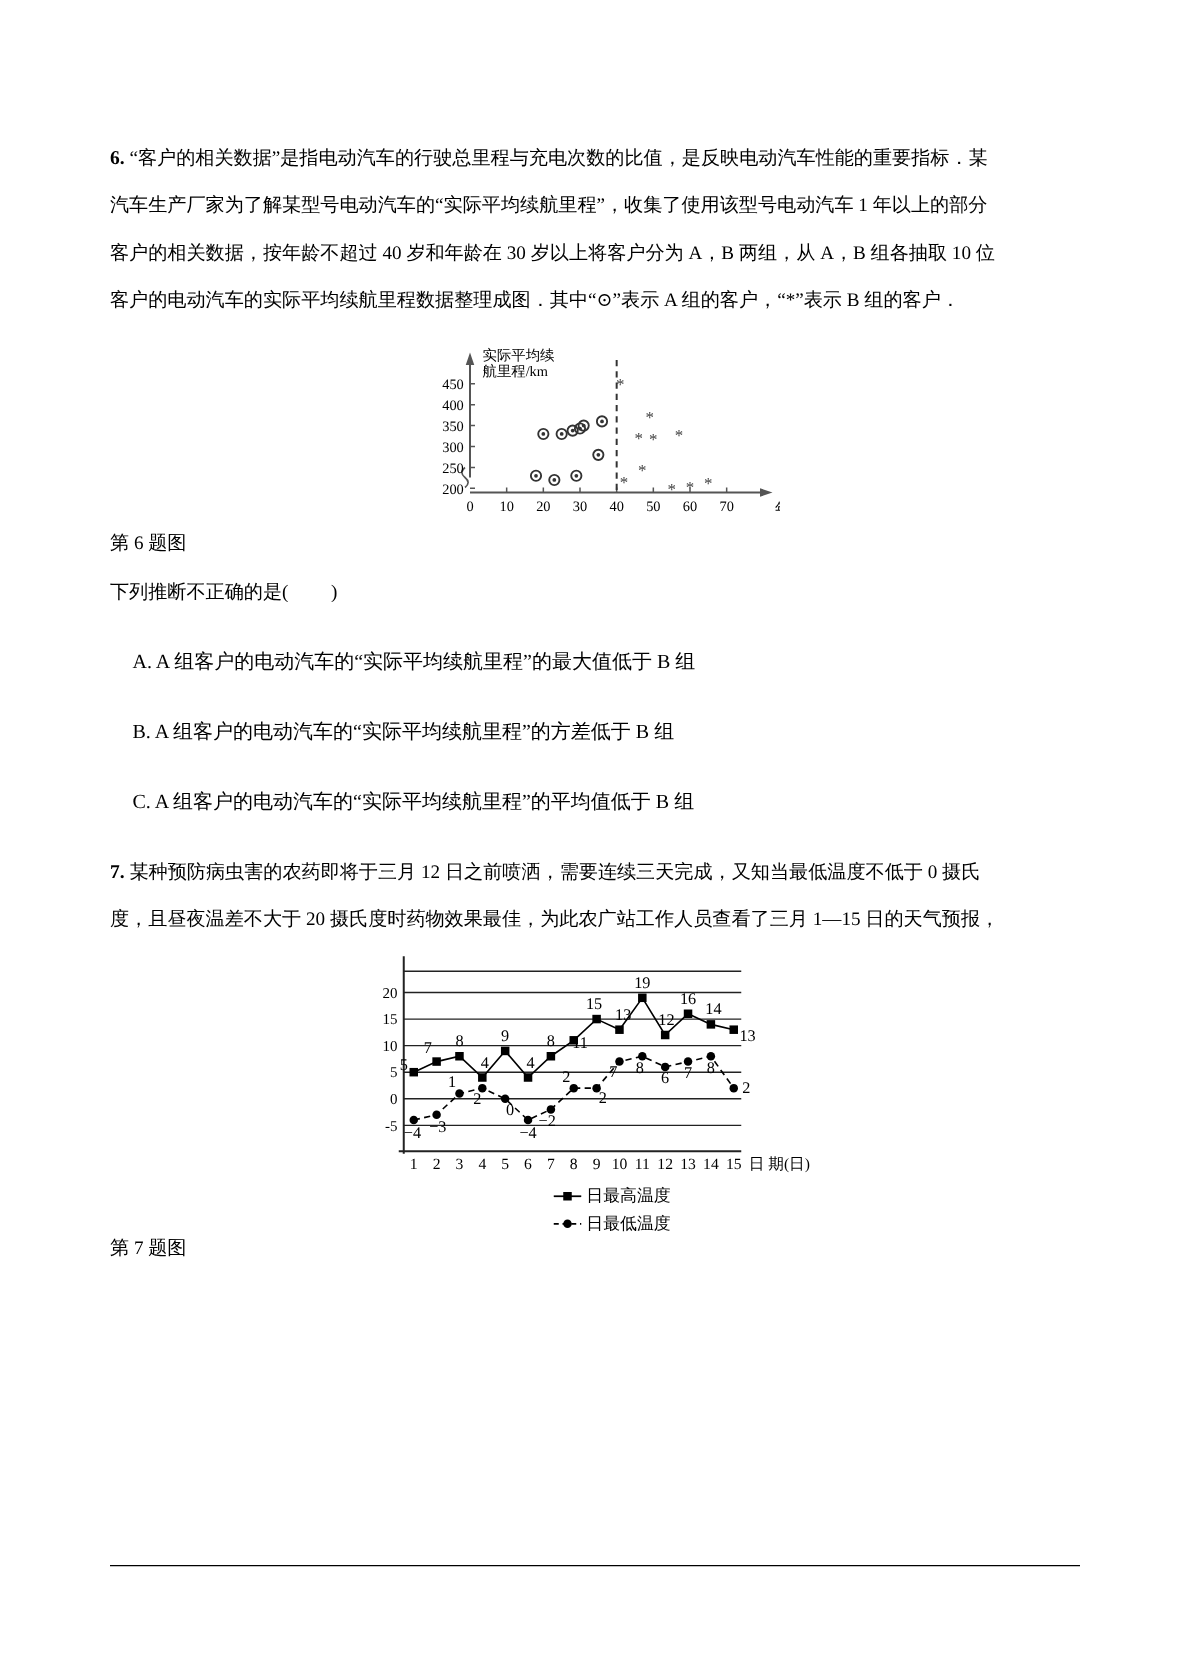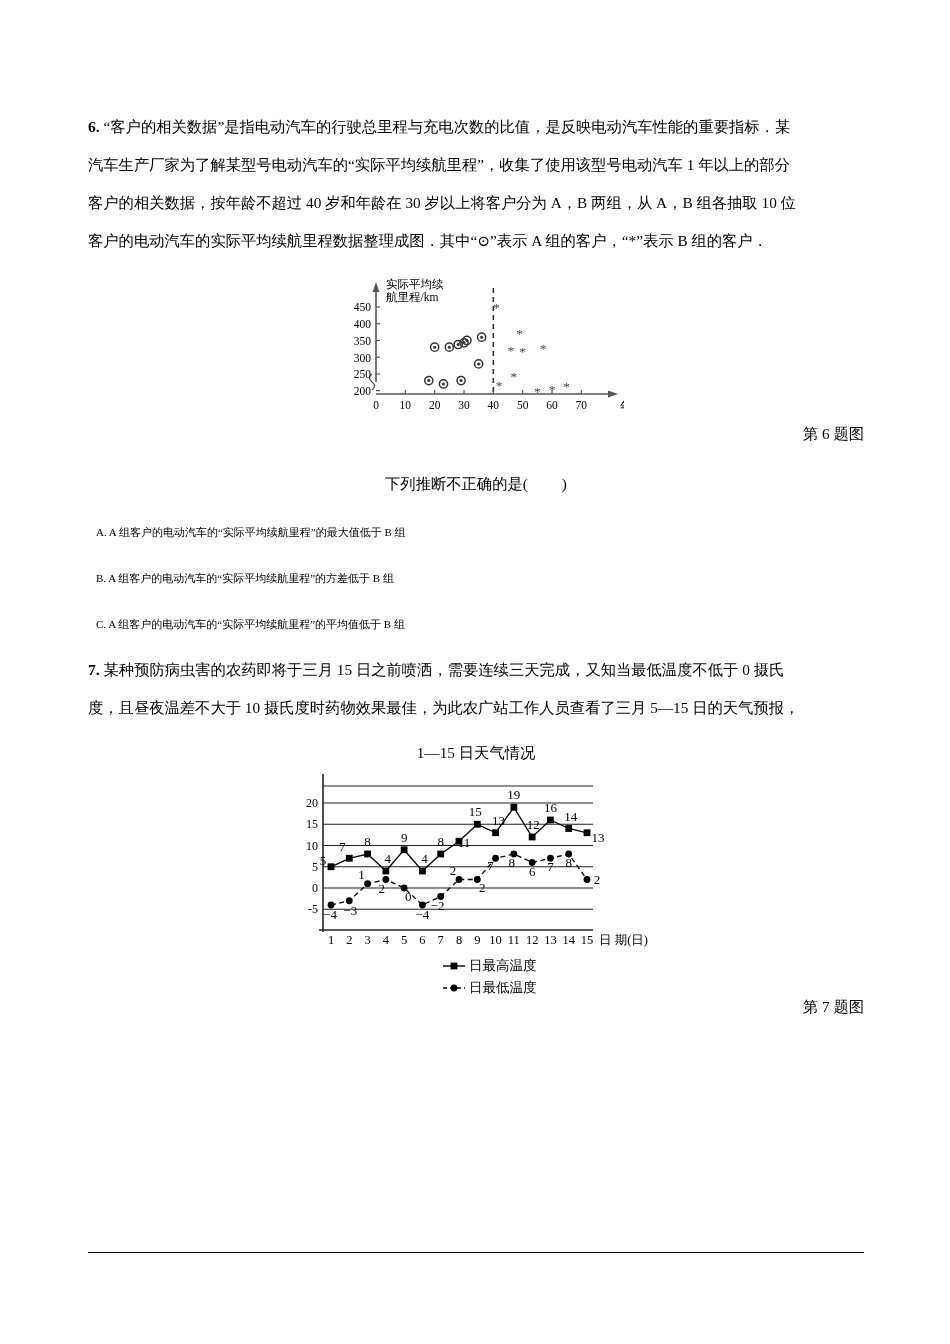--- a/index.html
+++ b/index.html
@@ -34,41 +34,40 @@
     line-height: 38px;
     text-align: justify;
     text-justify: inter-ideograph;
     margin: 0;
   }
   .qnum {
     font-weight: bold;
     font-size: 15.6px;
   }
   .opt {
-    font-size: 11px;
+    font-size: 16px;
     line-height: 38px;
-    margin: 8px;
+    margin: 18px;
   }
   .stem-line {
     font-size: 15.3px;
     line-height: 38px;
-    margin: 10px;
-    text-align: center;
+    margin: 0;
   }
   .blank-ul {
     display: inline-block;
     width: 72px;
     border-bottom: 1px solid #000;
     height: 15px;
     vertical-align: baseline;
   }
   .paren-gap { display:inline-block; width: 34px; }
 
   .caption {
-    text-align: right;
+    text-align: left;
     font-size: 15.3px;
     margin: 0;
   }
 
   
   .fig1-wrap {
     position: relative;
     height: 150px;
     margin-top: 14px;
   }
@@ -216,28 +215,27 @@
       <span>下列推断不正确的是(</span><span class="paren-gap"></span><span>)</span>
     </p>
 
     <p class="opt">A. A 组客户的电动汽车的“实际平均续航里程”的最大值低于 B 组</p>
     <p class="opt">B. A 组客户的电动汽车的“实际平均续航里程”的方差低于 B 组</p>
     <p class="opt">C. A 组客户的电动汽车的“实际平均续航里程”的平均值低于 B 组</p>
 
     <div>
       <p class="qblock">
         <span class="qnum">7.</span>
-        <span>某种预防病虫害的农药即将于三月 15 日之前喷洒，需要连续三天完成，又知当最低温度不低于 0 摄氏</span>
-      </p>
-      <p class="qblock">
-        <span>度，且昼夜温差不大于 10 摄氏度时药物效果最佳，为此农广站工作人员查看了三月 5—15 日的天气预报，</span>
+        <span>某种预防病虫害的农药即将于三月 12 日之前喷洒，需要连续三天完成，又知当最低温度不低于 0 摄氏</span>
+      </p>
+      <p class="qblock">
+        <span>度，且昼夜温差不大于 20 摄氏度时药物效果最佳，为此农广站工作人员查看了三月 1—15 日的天气预报，</span>
       </p>
     </div>
 
-    <p class="chart-title">1—15 日天气情况</p>
 
     <div class="fig2-wrap">
       <div class="fig2-inner">
         <svg id="line-svg" width="400" height="225" viewBox="0 0 400 225">
             <line x1="50" y1="137.25" x2="320" y2="137.25" stroke="#222" stroke-width="1.1"></line>
             <line x1="50" y1="116" x2="320" y2="116" stroke="#222" stroke-width="1.1"></line>
             <line x1="50" y1="94.75" x2="320" y2="94.75" stroke="#222" stroke-width="1.1"></line>
             <line x1="50" y1="73.5" x2="320" y2="73.5" stroke="#222" stroke-width="1.1"></line>
             <line x1="50" y1="52.25" x2="320" y2="52.25" stroke="#222" stroke-width="1.1"></line>
             <line x1="50" y1="31" x2="320" y2="31" stroke="#222" stroke-width="1.1"></line>

